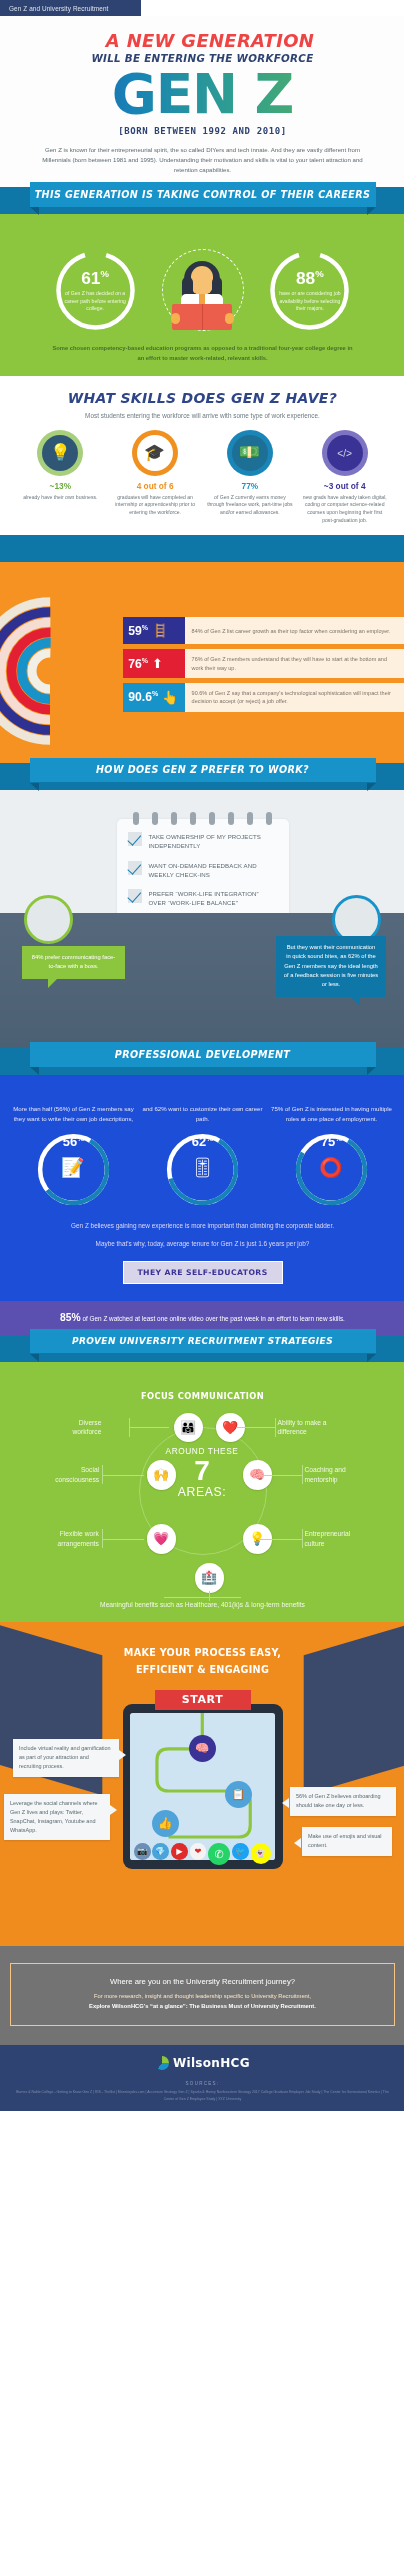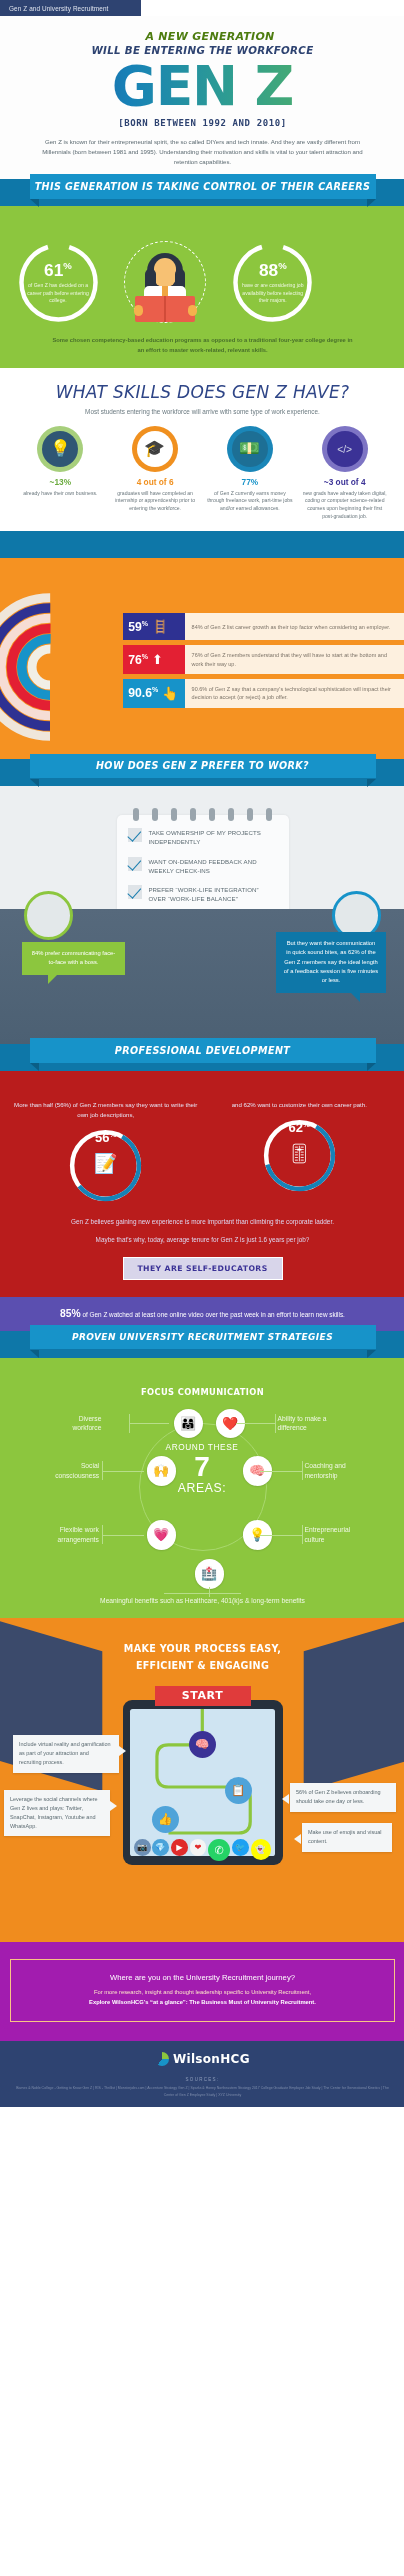--- a/index.html
+++ b/index.html
@@ -27,22 +27,22 @@
   .hero-pattern{
     position:absolute; inset:0;
     background-image:
       repeating-linear-gradient(-66deg, rgba(180,205,225,.30) 0 1px, rgba(0,0,0,0) 1px 29.5px),
       repeating-linear-gradient(0deg, rgba(180,205,225,.28) 0 1px, rgba(0,0,0,0) 1px 24.4px);
     pointer-events:none;
   }
   .hero > *{ position:relative; }
   .hero-l1{
     font-family:"DejaVu Sans", sans-serif;
-    font-weight:bold; font-style:italic; font-size:11px;
-    color:#4d7c0f; letter-spacing:0.3px;padding-left:15px;
+    font-weight:bold; font-style:italic; font-size:18px;
+    color:#ef4444; letter-spacing:0.3px;padding-left:15px;
   }
   .hero-l2{
     font-family:"DejaVu Sans", sans-serif;
     font-weight:bold; font-style:italic; font-size:10.3px;
     color:#2e4371; letter-spacing:0.3px; margin-top:1.3px;
   }
   .genz{
     font-family:"DejaVu Sans", sans-serif;
     font-weight:bold; font-size:55px; line-height:1;
     letter-spacing:-1.3px; margin:2.6px 0 3.8px;
@@ -72,21 +72,21 @@
   }
   .banner.small{ font-size:9px; }
   .banner::before,.banner::after{
     content:""; position:absolute; bottom:-8.3px; border-style:solid; z-index:-1;
   }
   .banner::before{ left:0; border-width:0 9px 8.3px 0; border-color:transparent #0a5e86 transparent transparent; }
   .banner::after{ right:0; border-width:0 0 8.3px 9px; border-color:transparent transparent transparent #0a5e86; }
 
   
   .sec-green{ background:#8cc63e; padding:35px 0 13px; position:relative; }
-  .stat3{ display:flex; align-items:flex-start; justify-content:flex-start; gap:6.4px; padding:0 2px; }
+  .stat3{ display:flex; align-items:flex-start; justify-content:center; gap:6.4px; padding:0 2px; }
   .ring-col{ width:112px; text-align:center; position:relative; }
   .ring{
     width:83px; height:83px; margin:0 auto; position:relative;
     display:flex; flex-direction:column; align-items:center; justify-content:center;
   }
   .ring svg{ position:absolute; inset:0; }
   .ring .pct{ font-size:17.3px; font-weight:bold; color:#fff; line-height:1; }
   .ring .pct sup{ font-size:9.6px; }
   .ring .cap{ font-size:5.1px; color:#eef7e2; line-height:1.45; margin-top:3.2px; width:64px; }
   .reader{ width:90px; position:relative; }
@@ -103,22 +103,22 @@
   .g-tie{ position:absolute; left:32px; top:36px; width:6.4px; height:16.7px; background:#f0a542; }
   .g-book{ position:absolute; left:5.1px; top:46px; width:60px; height:26px; background:#ea5e4b; border-radius:1.9px; }
   .g-book::after{ content:""; position:absolute; left:29.5px; top:0; width:1.3px; height:26px; background:#d14b39; }
   .g-h1{ position:absolute; left:3.8px; top:55px; width:9px; height:10.3px; background:#f5b14d; border-radius:4.5px; }
   .g-h2{ position:absolute; left:58px; top:55px; width:9px; height:10.3px; background:#f5b14d; border-radius:4.5px; }
   .sec-green-note{ font-size:5.8px; color:#48702a; text-align:center; line-height:1.7; margin:11.5px auto 0; max-width:308px; font-weight:bold; }
 
   
   .sec-skills{ background:#fff; padding:14px 0 10.3px; text-align:center; }
   .h-blue{
-    font-family:"DejaVu Sans", sans-serif; font-weight:normal; font-style:italic;
-    font-size:17px; color:#2e4587; letter-spacing:0.3px;
+    font-family:"DejaVu Sans", sans-serif; font-weight:bold; font-style:italic;
+    font-size:14px; color:#2e4587; letter-spacing:0.3px;
   }
   .sub-grey{ font-size:6.4px; color:#6b7a80; margin-top:5.1px; }
   .skills{ display:flex; justify-content:center; gap:3.8px; margin-top:11.5px; padding:0 9px; }
   .skill{ width:91px; text-align:center; }
   .badge{
     width:46px;height:46px;border-radius:50%;margin:0 auto;position:relative;
     display:flex;align-items:center;justify-content:center;font-size:16.7px;
   }
   .badge .inner{ width:36px;height:36px;border-radius:50%;display:flex;align-items:center;justify-content:center; }
   .skill .big{ font-size:8.3px; font-weight:bold; margin-top:5.1px; }
@@ -162,21 +162,21 @@
   .medal{ position:absolute; width:49px;height:49px;border-radius:50%;background:#e3e8ea;border:3.8px solid #8cc63e; }
   .medal.m2{ border-color:#1793c9; }
   .bub{ position:relative; color:#fff; font-size:5.8px; line-height:1.6; padding:7.7px 7.7px; width:103px; text-align:center; }
   .bub::after{ content:""; position:absolute; left:26px; bottom:-9px; border-width:9px 9px 0 0; border-style:solid; }
   .bub.green{ background:#8cc63e; }
   .bub.green::after{ border-color:#8cc63e transparent transparent transparent; }
   .bub.blue{ background:#0e77a8; }
   .bub.blue::after{ left:auto; right:26px; border-width:9px 0 0 9px; border-color:#0e77a8 transparent transparent transparent; }
 
   
-  .sec-pd{ background:#b91c1c; padding:29.5px 0 16.7px; color:#fff; }
+  .sec-pd{ background:#1d4ed8; padding:29.5px 0 16.7px; color:#fff; }
   .pd-cols{ display:flex; gap:5.1px; padding:0 11.5px; }
   .pd-col{ flex:1; text-align:center; }
   .pd-col .t{ font-size:6.1px; line-height:1.6; color:#e6e4f5; }
   .pd-ring{ width:77px;height:77px;margin:7.7px auto 0;position:relative;display:flex;align-items:center;justify-content:center;flex-direction:column; }
   .pd-ring svg{ position:absolute; inset:0; }
   .pd-ring .pn{ font-size:13px;font-weight:bold;color:#fff;position:relative;top:-16.7px; }
   .pd-ring .pn sup{ font-size:7.7px; }
   .pd-ring .gl{ position:relative; top:-10.3px; font-size:19px; }
   .pd-note{ text-align:center; font-size:6.4px; line-height:1.8; color:#ded9f2; margin-top:11.5px; }
   .pd-note2{ text-align:center; font-size:6.4px; color:#ded9f2; margin-top:9px; }
@@ -241,21 +241,21 @@
     line-height:1.6; padding:5.8px 6.4px; width:106px; z-index:7;
     box-shadow:0 0.6px 1.9px rgba(0,0,0,.12);
   }
   .callout::after{ content:""; position:absolute; top:11.5px; border-style:solid; }
   .callout.left::after{ right:-7.7px; border-width:5.8px 0 5.8px 7.7px; border-color:transparent transparent transparent #f4f6f7; }
   .callout.right::after{ left:-7.7px; border-width:5.8px 7.7px 5.8px 0; border-color:transparent #f4f6f7 transparent transparent; }
   .socials{ position:absolute; bottom:3.8px; left:0; width:100%; display:flex; justify-content:center; gap:1.9px; z-index:5; }
   .soc{ width:16.7px;height:16.7px;border-radius:50%;display:flex;align-items:center;justify-content:center;font-size:8.3px;color:#fff; }
 
   
-  .sec-cta{ background:#a21caf; padding:16.7px 10.3px 19px; }
+  .sec-cta{ background:#737373; padding:16.7px 10.3px 19px; }
   .cta-box{ border:0.6px solid #f8c486; padding:13px 7.7px; text-align:center; color:#fff; }
   .cta-h{ font-size:7.7px; margin-bottom:6.4px; }
   .cta-p{ font-size:5.8px; color:#fde5c8; line-height:1.7; }
   .cta-p b{ color:#fff; }
 
   
   .footer{ background:#2e4371; padding:11.5px 0 9px; text-align:center; color:#c7d0e2; }
   .logo{ display:inline-flex; align-items:center; gap:3.8px; }
   .logo .mark{
     width:14px;height:14px;border-radius:50%;
@@ -468,20 +468,31 @@
         <div class="t">and 62% want to customize their own career path.</div>
         <div class="pd-ring">
           <svg viewBox="0 0 120 120">
             <circle cx="60" cy="60" r="52" fill="none" stroke="#fff" stroke-width="7"></circle>
             <circle cx="60" cy="60" r="52" fill="none" stroke="#1782b7" stroke-width="7" stroke-dasharray="203 327" transform="rotate(-60 60 60)"></circle>
           </svg>
           <div class="pn"><span>62</span><sup>%</sup></div>
           <div class="gl">🎚</div>
         </div>
       </div>
+      <div class="pd-col">
+        <div class="t">75% of Gen Z is interested in having multiple roles at one place of employment.</div>
+        <div class="pd-ring">
+          <svg viewBox="0 0 120 120">
+            <circle cx="60" cy="60" r="52" fill="none" stroke="#fff" stroke-width="7"></circle>
+            <circle cx="60" cy="60" r="52" fill="none" stroke="#1782b7" stroke-width="7" stroke-dasharray="245 327" transform="rotate(-60 60 60)"></circle>
+          </svg>
+          <div class="pn"><span>75</span><sup>%</sup></div>
+          <div class="gl">⭕</div>
+        </div>
+      </div>
     </div>
     <div class="pd-note">Gen Z believes gaining new experience is more important than climbing the corporate ladder.</div>
     <div class="pd-note2">Maybe that's why, today, average tenure for Gen Z is just 1.6 years per job?</div>
     <div class="self-box">THEY ARE SELF-EDUCATORS</div>
   </div>
 
   <div class="sec-pd2">
     <div class="l">
       <b>85%</b>
       <span>of Gen Z watched at least one online video over the past week in an effort to learn new skills.</span>

